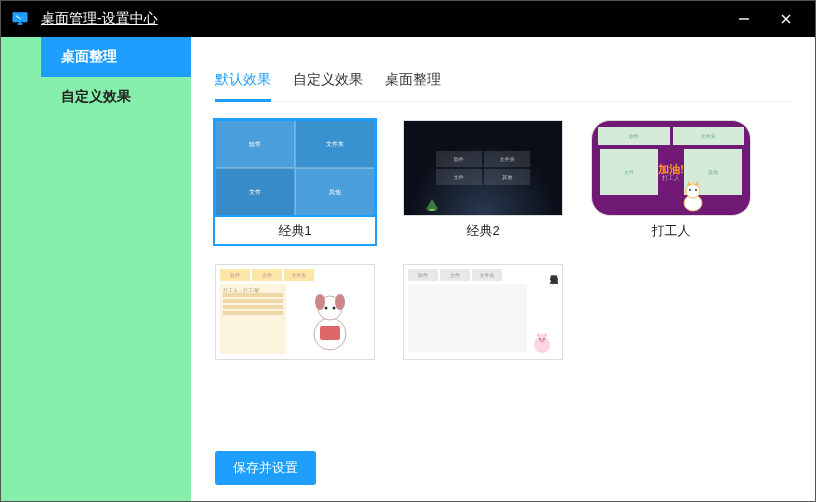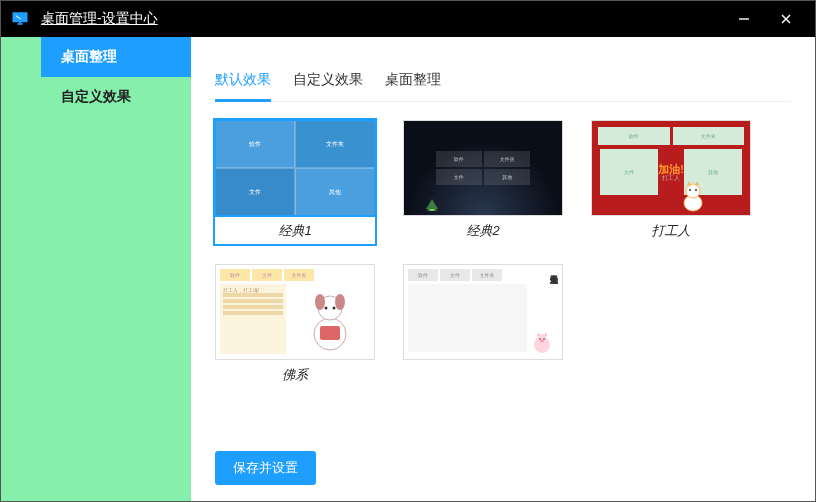--- a/index.html
+++ b/index.html
@@ -20,38 +20,38 @@
 
 .main { flex: 1; padding: 28px 24px 16px 24px; display:flex; flex-direction:column; }
 
 .tabs { display: flex; gap: 22px; border-bottom: 1px solid #eee; }
 .tabs .tab { font-size: 14px; padding: 6px 0 10px 0; cursor: pointer; color:#333; }
 .tabs .tab.active { color: #1e9fff; border-bottom: 3px solid #1e9fff; margin-bottom:-1px; }
 
 .grid { margin-top: 18px; display: flex; flex-wrap: wrap; gap: 20px 28px; align-content: flex-start; flex:1; }
 .card { width: 160px; cursor: pointer; }
 .card .thumb { width: 160px; height: 96px; border: 1px solid #ddd; position:relative; overflow:hidden; }
-.card .label { text-align: center; font-size: 13px; padding: 6px 0 4px 0; color:#222;font-style:italic; }
+.card .label { text-align: center; font-size: 13px; padding: 6px 0 4px 0; color:#222; }
 .card.selected .thumb, .card.selected .label-wrap { outline: 2px solid #1e9fff; outline-offset:-1px;}
 .card.selected { outline: 2px solid #1e9fff; }
 .card.selected .thumb { border:none; }
 
 
 .thumb-classic1 { background:#3c97d9; display:grid; grid-template-columns:1fr 1fr; grid-template-rows:1fr 1fr; }
 .thumb-classic1 div { border:1px solid rgba(255,255,255,0.25); background:rgba(255,255,255,0.08); display:flex; align-items:center; justify-content:center; font-size:6px; color:#fff; }
 .thumb-classic1 div:nth-child(2){ background:rgba(0,0,0,0.04);}
 .thumb-classic1 div:nth-child(3){ background:rgba(0,0,0,0.08);}
 
 .thumb-classic2 { background: radial-gradient(circle at 50% 100%, #2a3850 0%, #0a0e18 60%); }
 .thumb-classic2 .boxes { position:absolute; top:32%; left:20%; right:20%; height:34px; display:grid; grid-template-columns:1fr 1fr; grid-template-rows:1fr 1fr; gap:2px;}
 .thumb-classic2 .boxes div { background:rgba(255,255,255,0.12); font-size:5px; color:#ccc; display:flex;align-items:center;justify-content:center;}
 .thumb-classic2 .tent { position:absolute; bottom:6px; left:22px; width:0;height:0; border-left:6px solid transparent; border-right:6px solid transparent; border-bottom:10px solid #3d7a3d;}
 .thumb-classic2 .glow { position:absolute; bottom:4px; left:20px; width:16px; height:4px; background:radial-gradient(circle,#9fff6a 0%,transparent 70%);}
 
-.thumb-dgr { background:#b91c1c; padding:6px; }
+.thumb-dgr { background:#701a75; padding:6px;border-radius:19px; }
 .thumb-dgr .row { display:flex; gap:3px; height:18px; margin-bottom:2px;}
 .thumb-dgr .cell { flex:1; background:#d4ebd9; font-size:5px; color:#6a8; display:flex; align-items:center;justify-content:center; }
 .thumb-dgr .bot { display:flex; align-items:center; justify-content:space-between; height:50px; padding:0 2px;}
 .thumb-dgr .txt { color:#ff9a2e; font-size:11px; font-weight:700; text-align:center; line-height:1.1; }
 .thumb-dgr .txt small{ display:block; font-size:6px; color:#bbb; font-weight:400;}
 
 .thumb-fx { background:#fff; padding:4px;}
 .thumb-fx .tabs3 { display:flex; gap:2px; height:12px;}
 .thumb-fx .tabs3 div{ flex:1; max-width:30px; background:#fce7a8; font-size:5px; display:flex;align-items:center;justify-content:center; color:#b89;}
 .thumb-fx .body3 { display:flex; gap:4px; margin-top:3px; height:70px;}
@@ -182,21 +182,20 @@
                   <rect x="20" y="42" width="20" height="14" fill="#d66" rx="2"></rect>
                   <circle cx="30" cy="24" r="12" fill="#fff" stroke="#caa"></circle>
                   <ellipse cx="20" cy="18" rx="5" ry="8" fill="#c88"></ellipse>
                   <ellipse cx="40" cy="18" rx="5" ry="8" fill="#c88"></ellipse>
                   <circle cx="26" cy="24" r="1.5" fill="#333"></circle>
                   <circle cx="34" cy="24" r="1.5" fill="#333"></circle>
                 </svg>
             </div>
           </div>
         </div>
-        <div class="label">佛系</div>
       </div>
 
       <div class="card">
         <div class="thumb thumb-jyo">
           <div class="left">
             <div class="tabs4">
                 <div>软件</div>
                 <div>文件</div>
                 <div>文件夹</div>
               </div>

